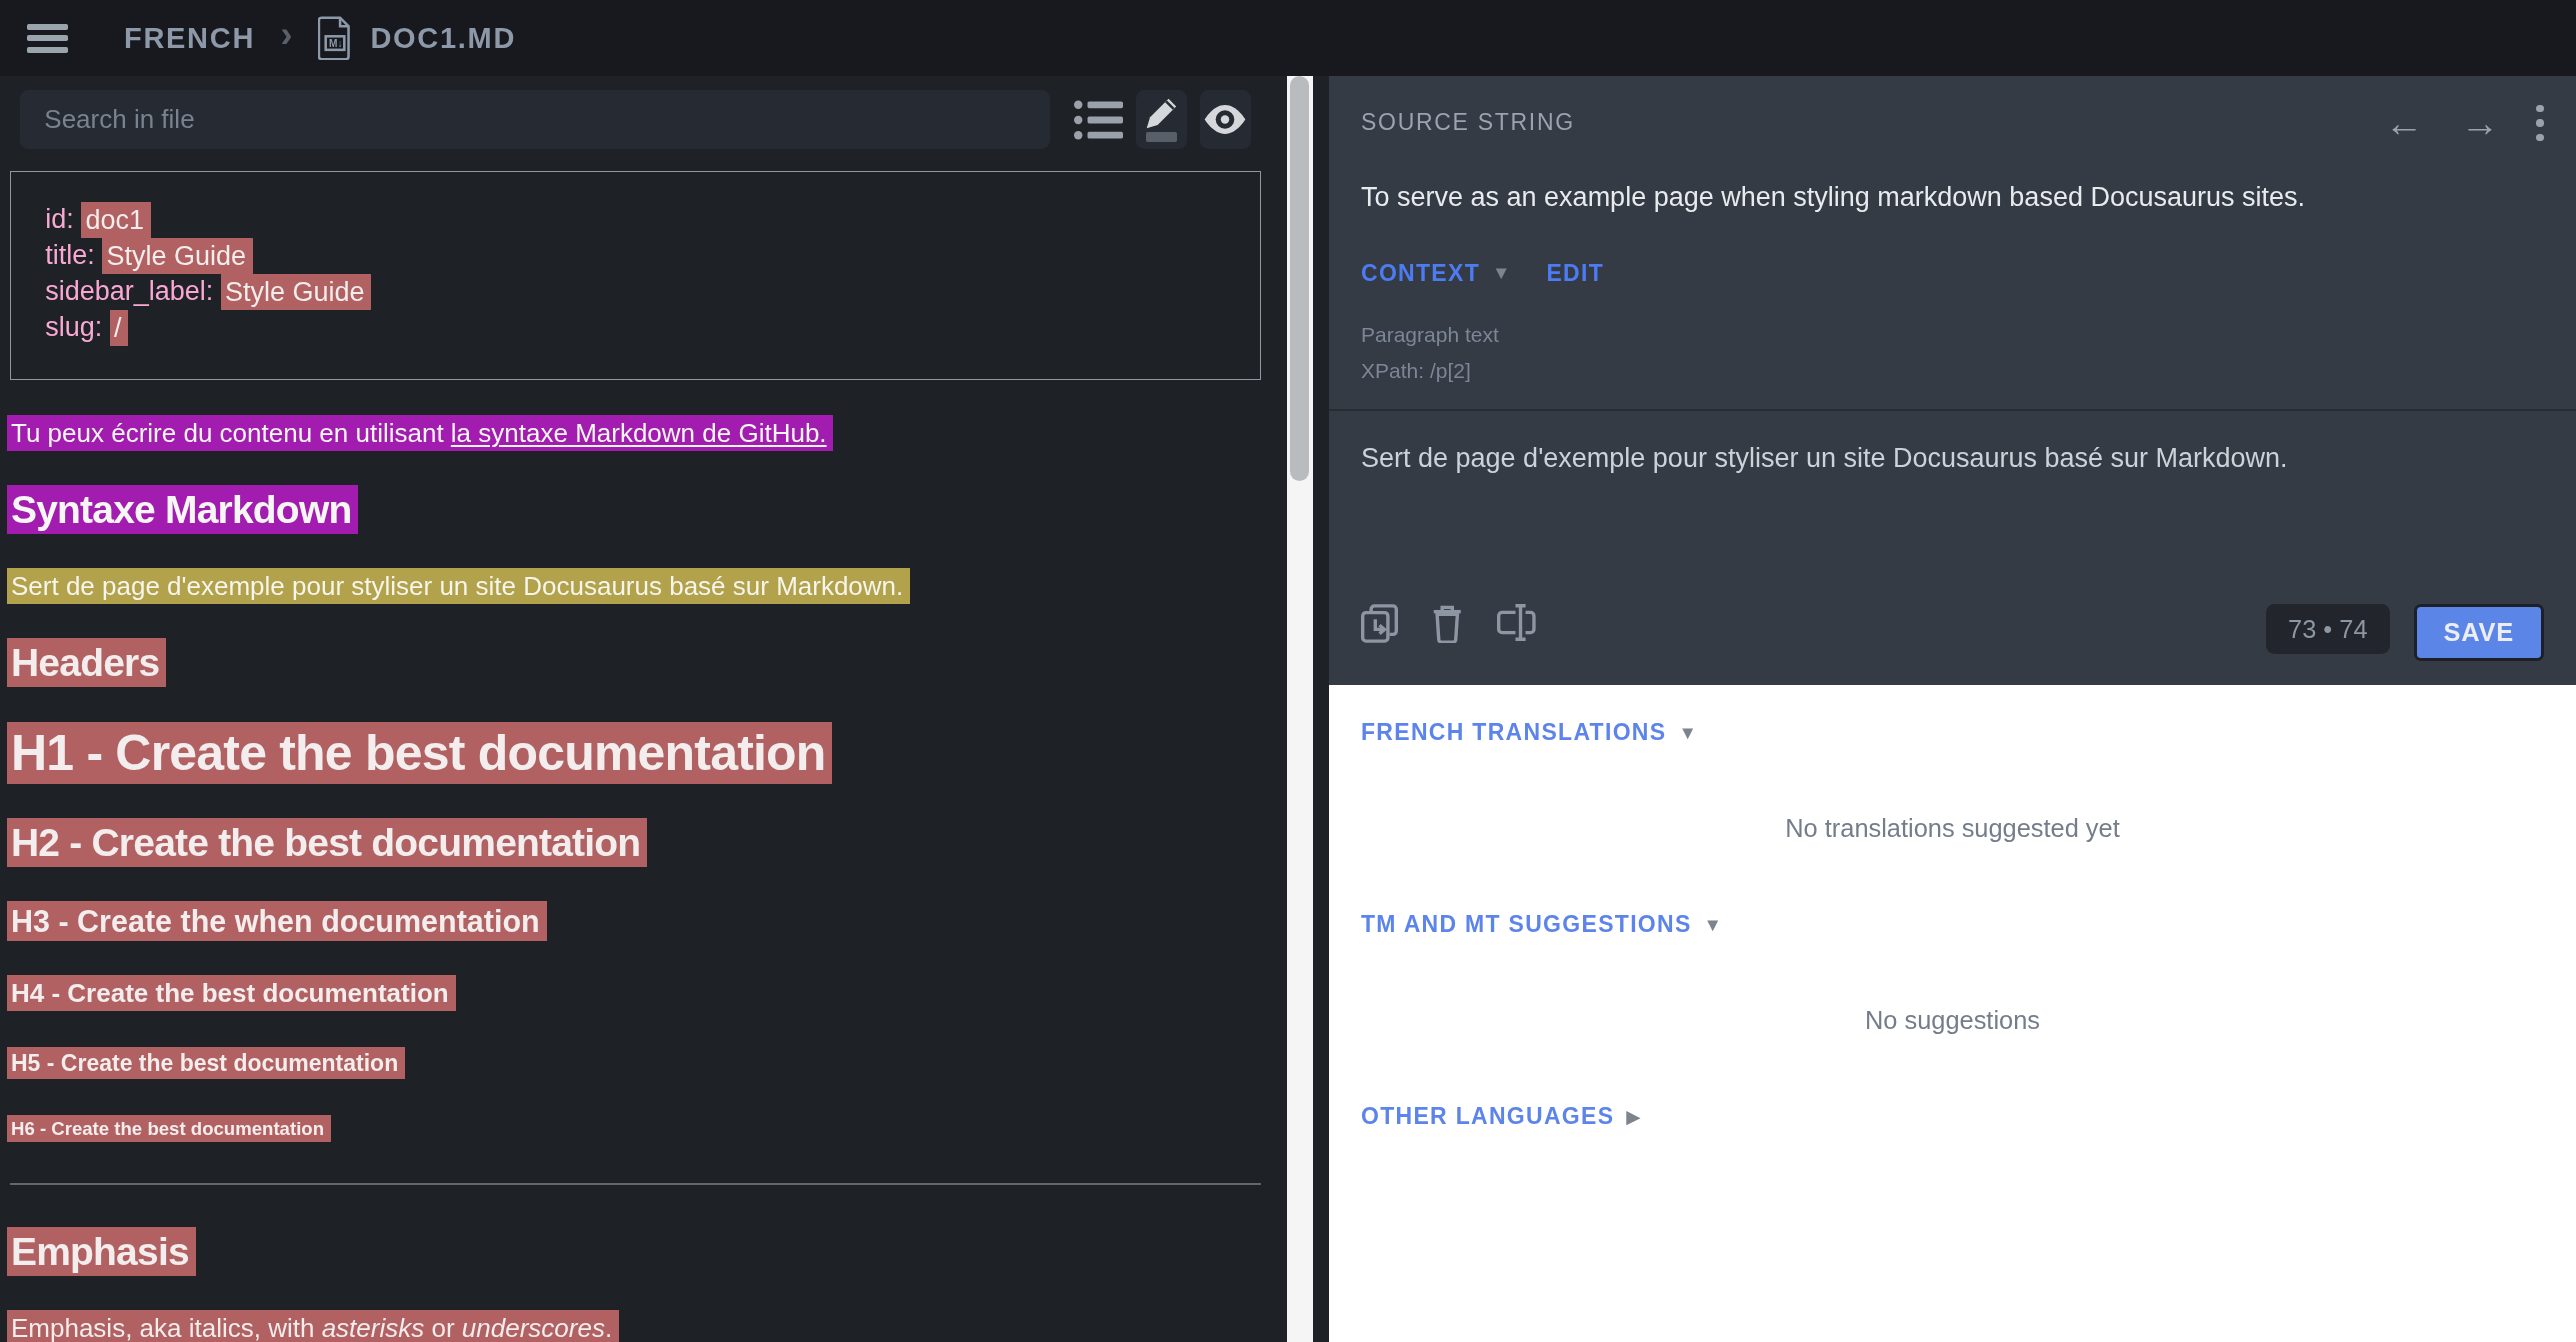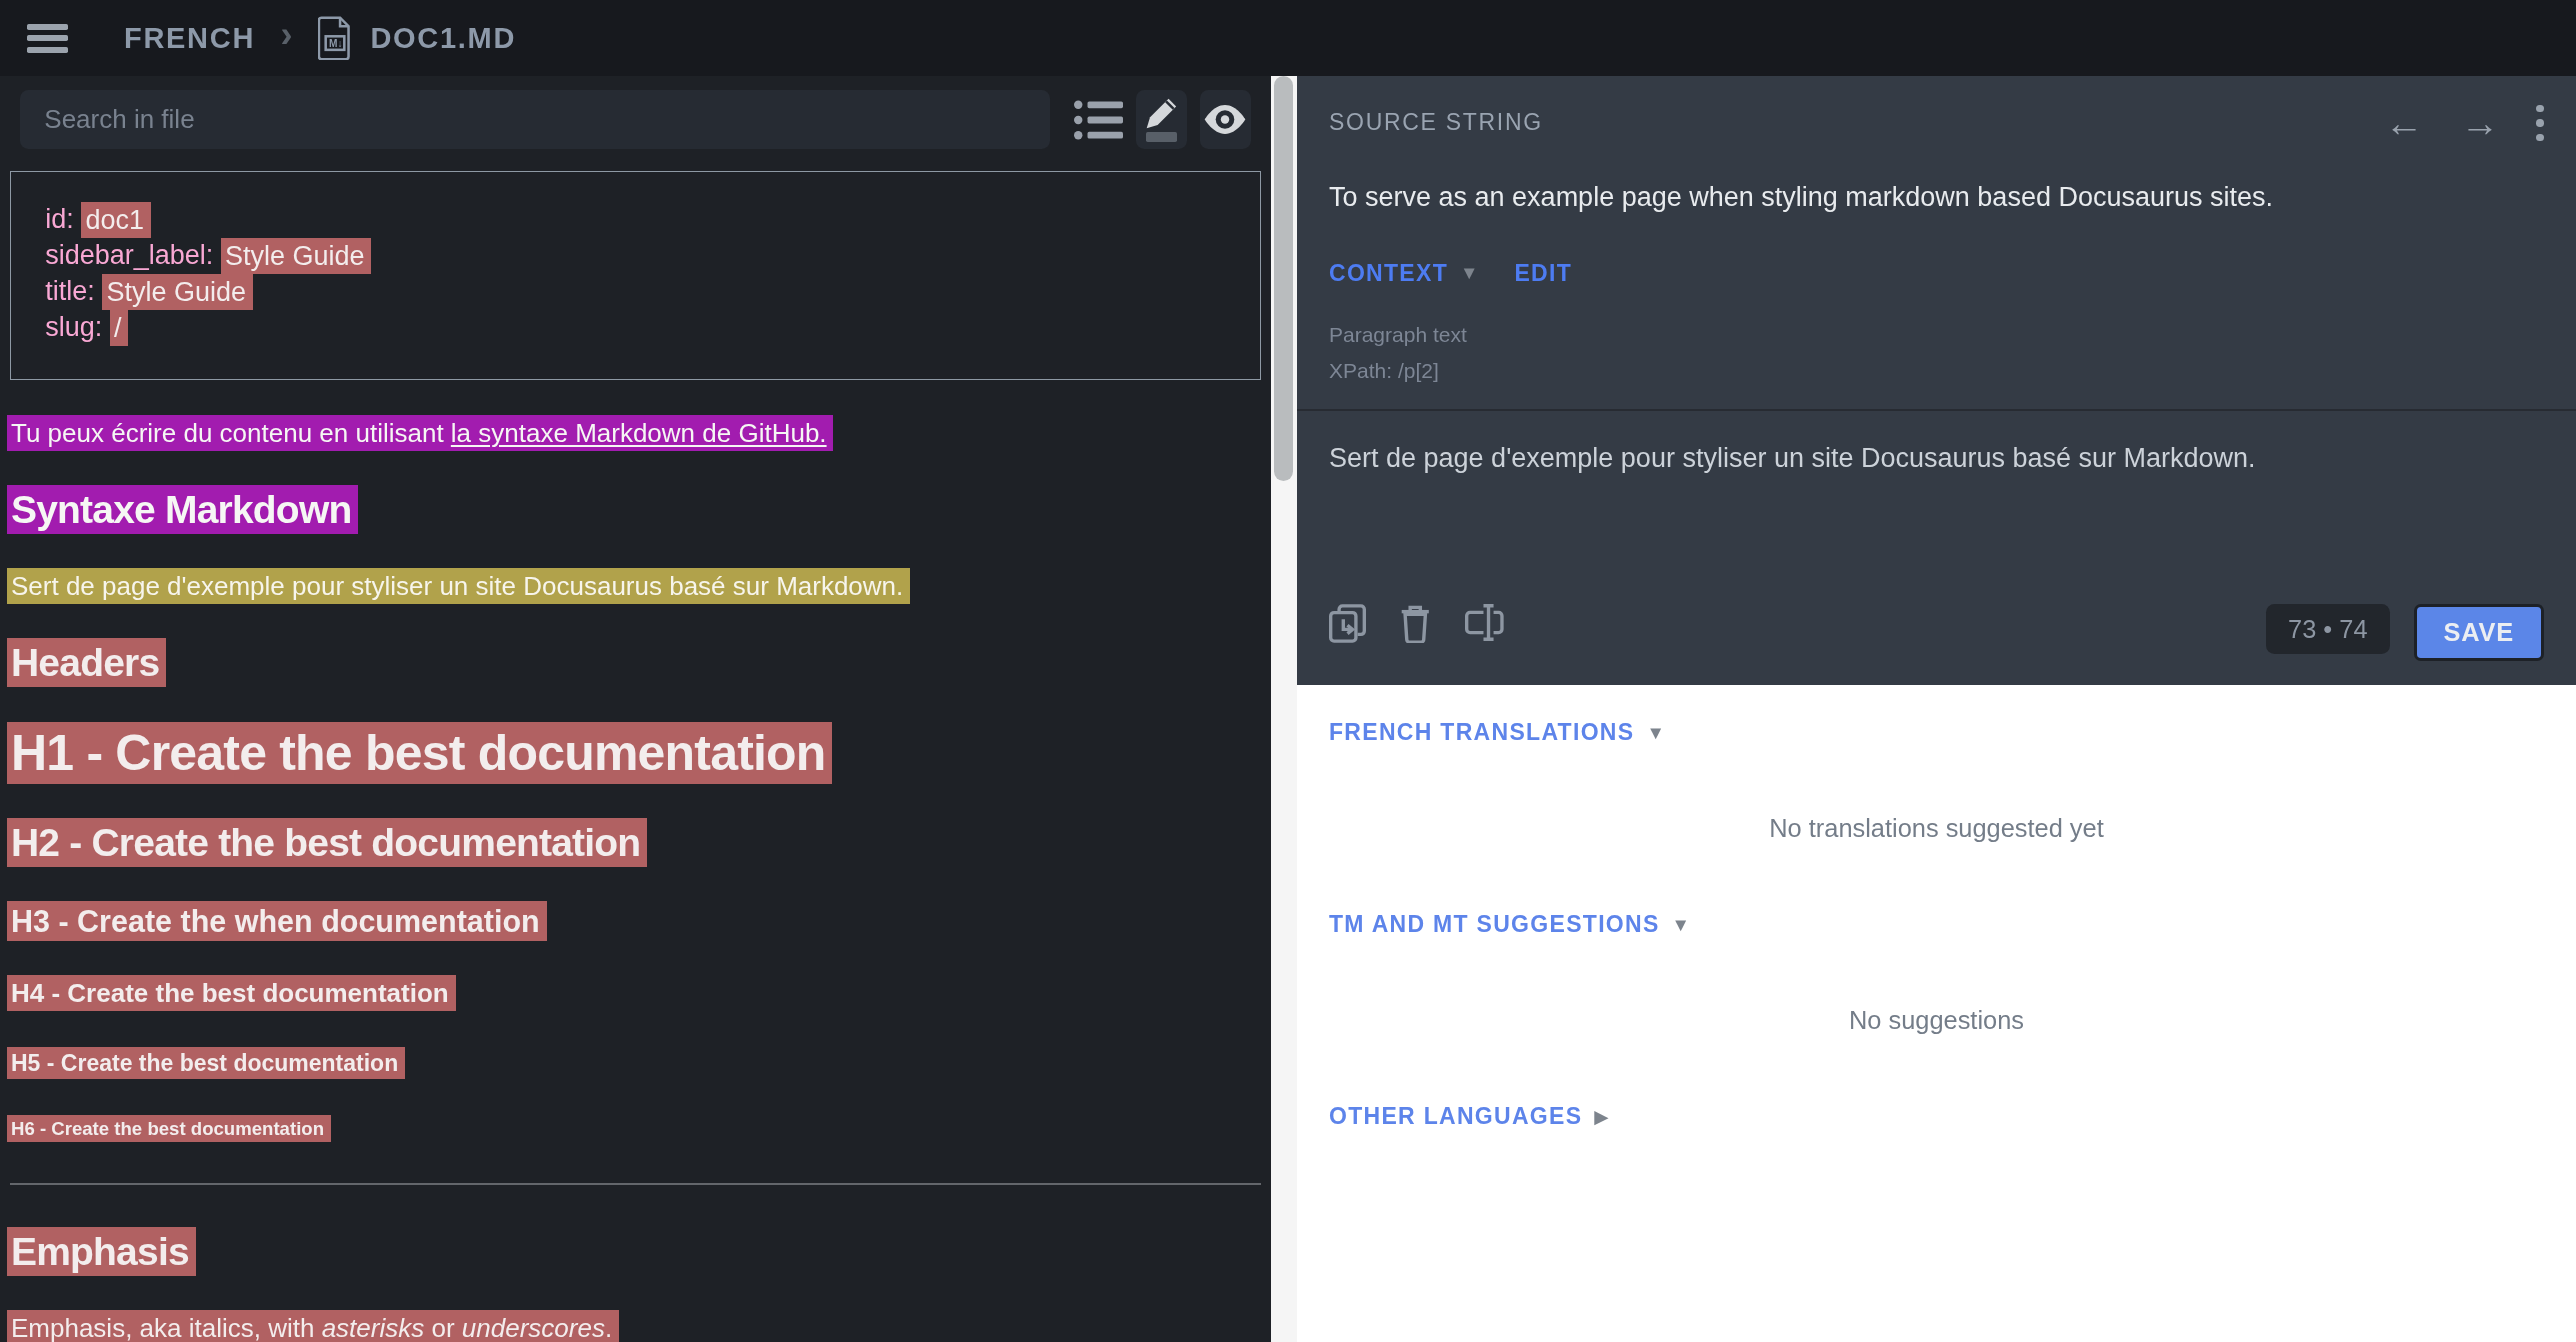--- a/index.html
+++ b/index.html
@@ -17,21 +17,21 @@
     display: flex; align-items: center; padding-left: 27px;
   }
   .hamburger { width: 41px; height: 29px; display: flex; flex-direction: column; justify-content: space-between; cursor: pointer; }
   .hamburger span { display: block; height: 6px; background: #9ba3ad; border-radius: 1.7px; }
   .breadcrumb { display: flex; align-items: center; margin-left: 56px; }
   .crumb { font-size: 29px; font-weight: 700; color: #8d99a9; letter-spacing: 1.7px; }
   .crumb-sep { margin: 0 25.4px; color: #596069; font-size: 36px; font-weight: 700; line-height: 1; padding-bottom: 5.1px; }
   .file-icon { margin-right: 18.6px; display: flex; }
 
   
-  .main { flex: 1; display: flex; min-height: 0; }
+  .main { flex: 1; display: flex; min-height: 0; gap: 16px; }
 
   
   .left-panel { width: 1271px; flex: 0 0 1271px; background: #1e2126; padding: 14.4px 0 0 0; overflow: hidden; }
   .search-row { display: flex; align-items: center; padding: 0 20.3px; height: 59px; }
   .search-input {
     width: 1049px; height: 59px; background: #262b33; border: none; outline: none;
     border-radius: 8.5px; color: #b4bcc6; padding: 0 24px; font-size: 26px;
     font-family: "Liberation Sans", "DejaVu Sans", sans-serif;
   }
   .search-input::placeholder { color: #79828f; }
@@ -152,22 +152,22 @@
             <path d="M26 0 C12 0 2 17 2 17 C2 17 12 34 26 34 C40 34 50 17 50 17 C50 17 40 0 26 0 Z" fill="#d5d8db"></path>
             <circle cx="26" cy="17" r="11" fill="#262b33"></circle>
             <circle cx="26" cy="17" r="5" fill="#d5d8db"></circle>
           </svg>
         </button>
       </div>
 
       <div class="doc-scroll">
         <div class="frontmatter-box">
             <div class="fm-line"><span class="fm-key">id: </span><span class="hl hl-red">doc1</span></div>
+            <div class="fm-line"><span class="fm-key">title: </span><span class="hl hl-red">Style Guide</span></div>
             <div class="fm-line"><span class="fm-key">sidebar_label: </span><span class="hl hl-red">Style Guide</span></div>
-            <div class="fm-line"><span class="fm-key">title: </span><span class="hl hl-red">Style Guide</span></div>
             <div class="fm-line"><span class="fm-key">slug: </span><span class="hl hl-red">/</span></div>
           </div>
         <div class="doc-blocks">
             <p><span class="hl hl-green"><span>Tu peux écrire du contenu en utilisant </span><u>la syntaxe Markdown de GitHub.</u></span></p>
             <h2><span class="hl hl-green">Syntaxe Markdown</span></h2>
             <p><span class="hl hl-yellow">Sert de page d'exemple pour styliser un site Docusaurus basé sur Markdown.</span></p>
             <h2><span class="hl hl-red">Headers</span></h2>
             <h1><span class="hl hl-red">H1 - Create the best documentation</span></h1>
             <h2><span class="hl hl-red">H2 - Create the best documentation</span></h2>
             <h3><span class="hl hl-red">H3 - Create the when documentation</span></h3>

